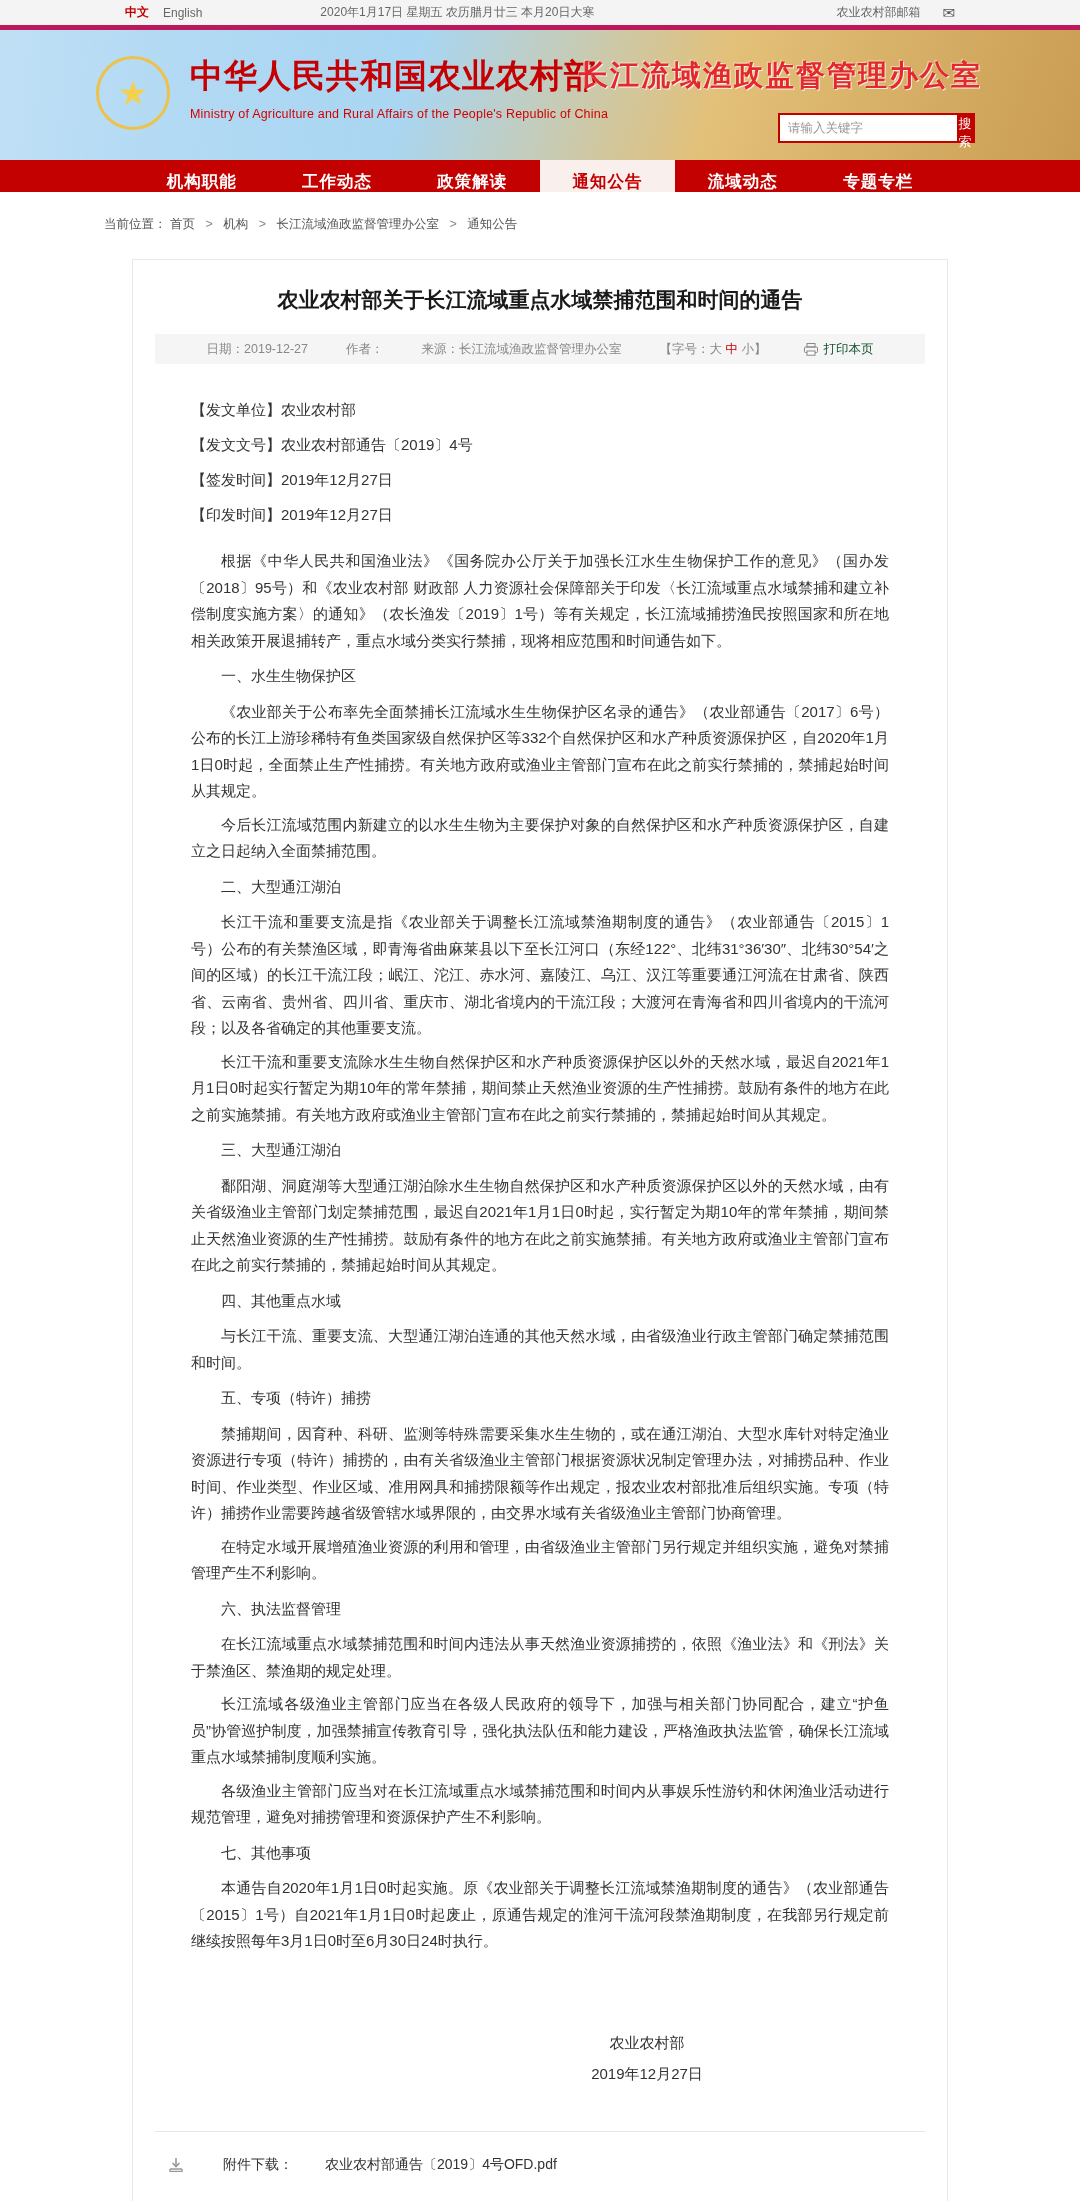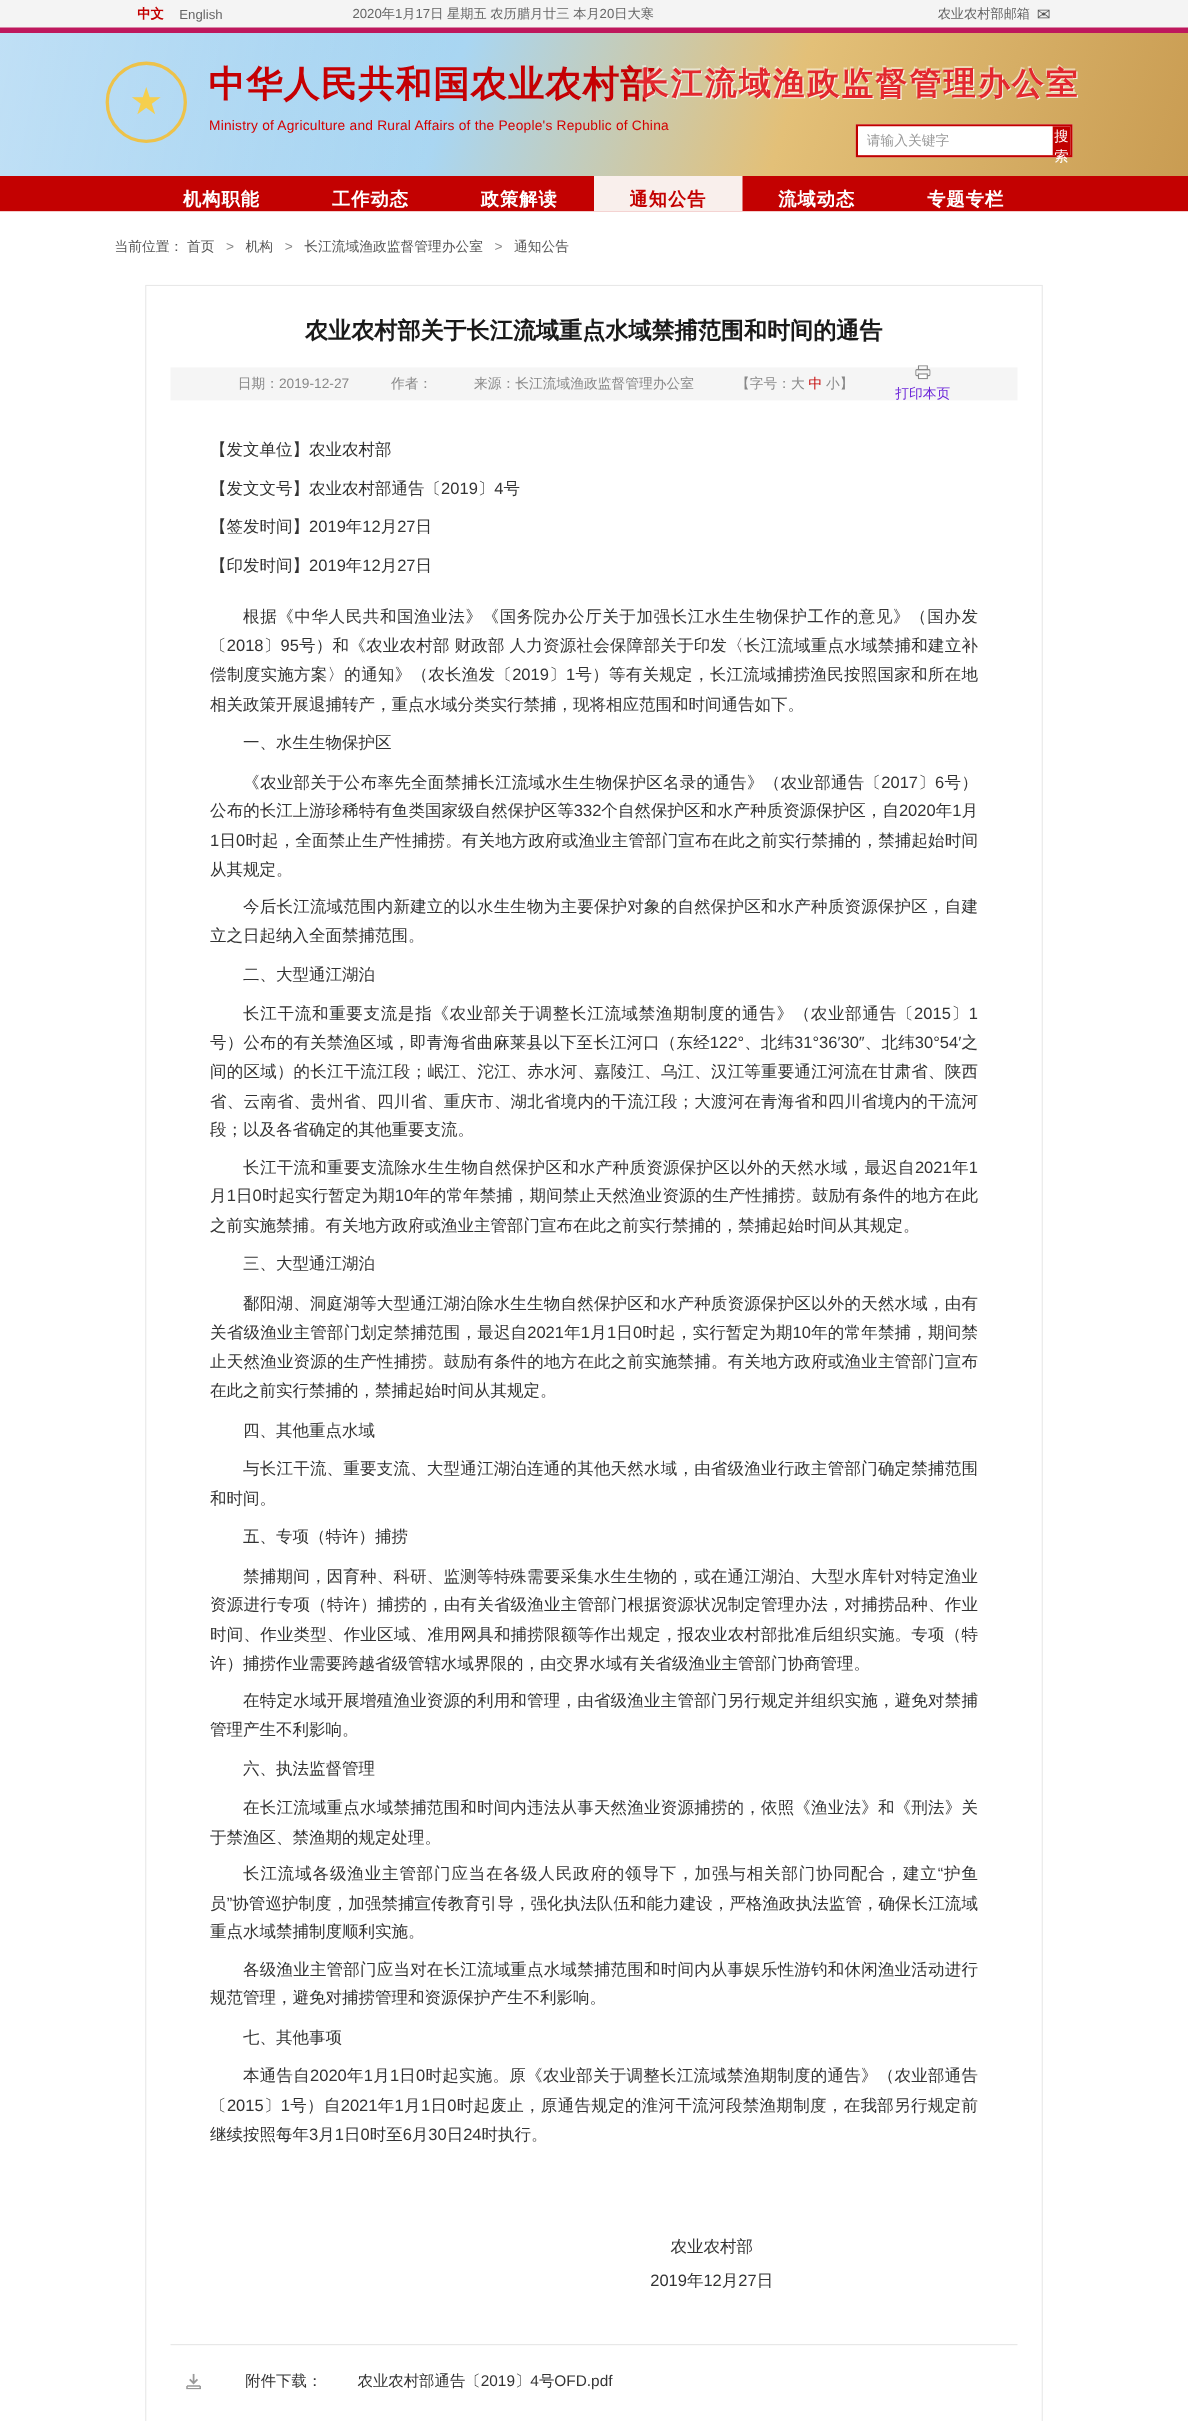--- a/index.html
+++ b/index.html
@@ -5,21 +5,21 @@
   * { margin:0; padding:0; box-sizing:border-box; }
   html { background:#fff; }
   body { width:1080px; margin:0 auto; font-family:"Liberation Sans","DejaVu Sans",sans-serif; background:#fff; }
 
   
   .topbar { height:30px; background:#f4f4f4; border-bottom:5px solid #be185d; font-size:12px; color:#666; }
   .topbar-inner { width:830px; margin:0 auto; height:100%; display:flex; align-items:center; }
   .lang-cn { color:#c30000; font-weight:bold; margin-right:14px; cursor:pointer; }
   .lang-en { color:#666; cursor:pointer; }
   .top-date { margin-left:118px; color:#666; }
-  .top-mail { margin-left:auto; display:flex; align-items:center; gap:6px; color:#666; cursor:pointer; }
+  .top-mail { margin-left:auto; display:flex; align-items:center; gap:22px; color:#666; cursor:pointer; }
   .mail-glyph { font-size:15px; color:#555; }
 
   
   .header { height:130px; position:relative;
     background:
       linear-gradient(100deg, rgba(255,255,255,.45) 0%, rgba(255,255,255,0) 38%),
       linear-gradient(108deg, #8cc6ee 0%, #a9d6f2 38%, #e3c078 66%, #c99c52 100%);
   }
   .header-inner { width:900px; margin:0 auto; height:100%; position:relative; }
   .emblem { position:absolute; left:6px; top:26px; width:74px; height:74px; border-radius:50%;
@@ -52,21 +52,21 @@
   .crumbs a { color:#555; text-decoration:none; cursor:pointer; }
   .crumb-sep { margin:0 7px; color:#888; }
 
   
   .card { width:816px; margin:0 auto; border:1px solid #e8e8e8; background:#fff; padding-bottom:34px; }
   .art-title { margin:26px 48px 20px; text-align:center; font-size:21px; font-weight:bold; color:#1a1a1a; }
   .meta { margin:0 22px; background:#f5f5f5; height:30px; display:flex; align-items:center;
     justify-content:center; gap:38px; font-size:12.5px; color:#888; }
   .meta .red { color:#c30000; }
   .meta .fs-btn { cursor:pointer; }
-  .meta-print { display:flex; align-items:center; gap:5px; cursor:pointer; color:#6d28d9;flex-direction:column; }
+  .meta-print { display:flex; align-items:center; gap:5px; cursor:pointer; color:#14532d; }
   .docinfo { margin:28px 58px 0; font-size:15px; color:#333; }
   .docinfo div { line-height:35px; }
   .art-body { margin:16px 58px 0; }
   .art-body p { font-size:15px; color:#333; line-height:26.5px; margin:7px 0; text-indent:2em; text-align:justify; }
   .art-body p.sec-h { margin:9px 0; }
   .signature { margin:72px 150px 0 auto; width:300px; text-align:center; font-size:15px; color:#333; }
   .signature div { line-height:31px; }
   .attach-divider { border-top:1px solid #e6e6e6; margin:42px 22px 0; }
   .attach { margin:24px 22px 0; padding-left:14px; display:flex; align-items:center; font-size:14px; color:#333; }
   .attach-label { margin-left:8px;padding-left:32px; }

